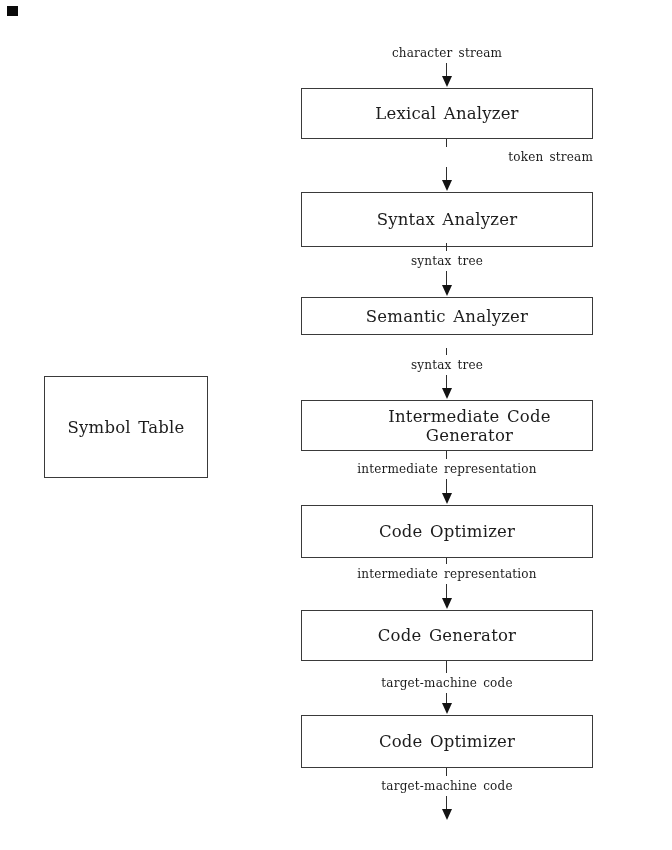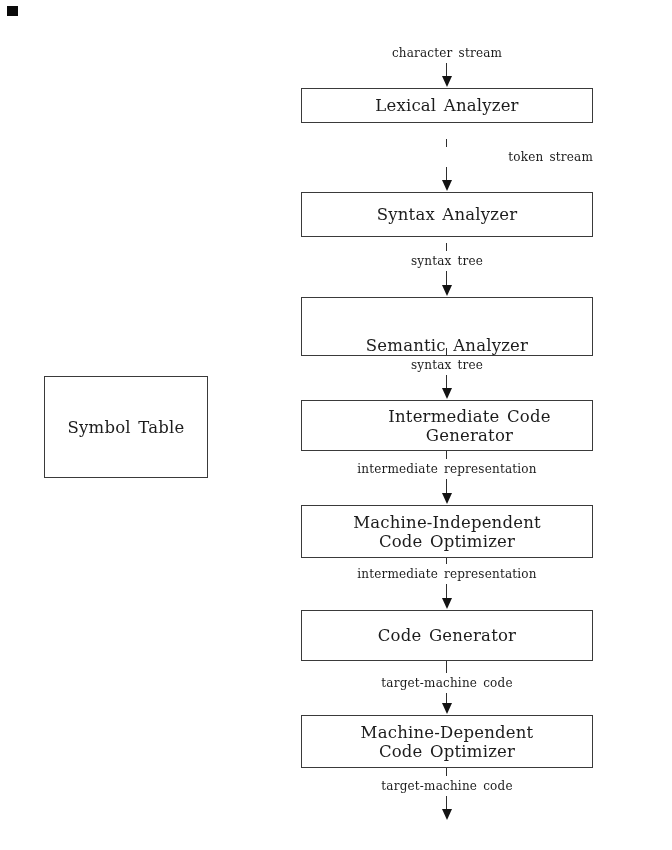--- a/index.html
+++ b/index.html
@@ -97,65 +97,63 @@
   <div class="corner-mark"></div>
 
   <div class="side-box">
     <span>Symbol Table</span>
   </div>
 
   <div id="flow-column">
       <div class="flow-label" style="top: 44px;">character stream</div>
       <div class="connector" style="top: 63px; height: 14px;"></div>
       <div class="arrowhead" style="top: 76px;"></div>
-      <div class="phase-box" style="top: 88px; height: 35px;">
+      <div class="phase-box" style="top: 88px; height: 51px;">
         <div>Lexical Analyzer</div>
       </div>
       <div class="flow-label" style="top: 148px; text-align: right;">token stream</div>
       <div class="connector" style="top: 139px; height: 8px;"></div>
       <div class="connector" style="top: 167px; height: 14px;"></div>
       <div class="arrowhead" style="top: 180px;"></div>
-      <div class="phase-box" style="top: 192px; height: 45px;">
+      <div class="phase-box" style="top: 192px; height: 55px;">
         <div>Syntax Analyzer</div>
       </div>
       <div class="flow-label" style="top: 252px;">syntax tree</div>
       <div class="connector" style="top: 243px; height: 8px;"></div>
       <div class="connector" style="top: 271px; height: 15px;"></div>
       <div class="arrowhead" style="top: 285px;"></div>
-      <div class="phase-box" style="top: 297px; height: 59px; justify-content: flex-end;">
+      <div class="phase-box" style="top: 297px; height: 38px;">
         <div>Semantic Analyzer</div>
       </div>
       <div class="flow-label" style="top: 356px;">syntax tree</div>
       <div class="connector" style="top: 348px; height: 7px;"></div>
       <div class="connector" style="top: 375px; height: 14px;"></div>
       <div class="arrowhead" style="top: 388px;"></div>
       <div class="phase-box" style="top: 400px; height: 51px; padding-left: 45px;">
         <div>Intermediate Code Generator</div>
       </div>
       <div class="flow-label" style="top: 460px;">intermediate representation</div>
       <div class="connector" style="top: 451px; height: 8px;"></div>
       <div class="connector" style="top: 479px; height: 15px;"></div>
       <div class="arrowhead" style="top: 493px;"></div>
       <div class="phase-box" style="top: 505px; height: 53px;">
-        <div>Machine-Independent</div>
         <div>Code Optimizer</div>
       </div>
       <div class="flow-label" style="top: 565px;">intermediate representation</div>
       <div class="connector" style="top: 558px; height: 6px;"></div>
       <div class="connector" style="top: 584px; height: 15px;"></div>
       <div class="arrowhead" style="top: 598px;"></div>
       <div class="phase-box" style="top: 610px; height: 51px;">
         <div>Code Generator</div>
       </div>
       <div class="flow-label" style="top: 674px;">target-machine code</div>
       <div class="connector" style="top: 661px; height: 12px;"></div>
       <div class="connector" style="top: 693px; height: 11px;"></div>
       <div class="arrowhead" style="top: 703px;"></div>
       <div class="phase-box" style="top: 715px; height: 53px;">
-        <div>Machine-Dependent</div>
         <div>Code Optimizer</div>
       </div>
       <div class="flow-label" style="top: 777px;">target-machine code</div>
       <div class="connector" style="top: 768px; height: 8px;"></div>
       <div class="connector" style="top: 796px; height: 14px;"></div>
       <div class="arrowhead" style="top: 809px;"></div>
     </div>
 </div>
 
 </body></html>

